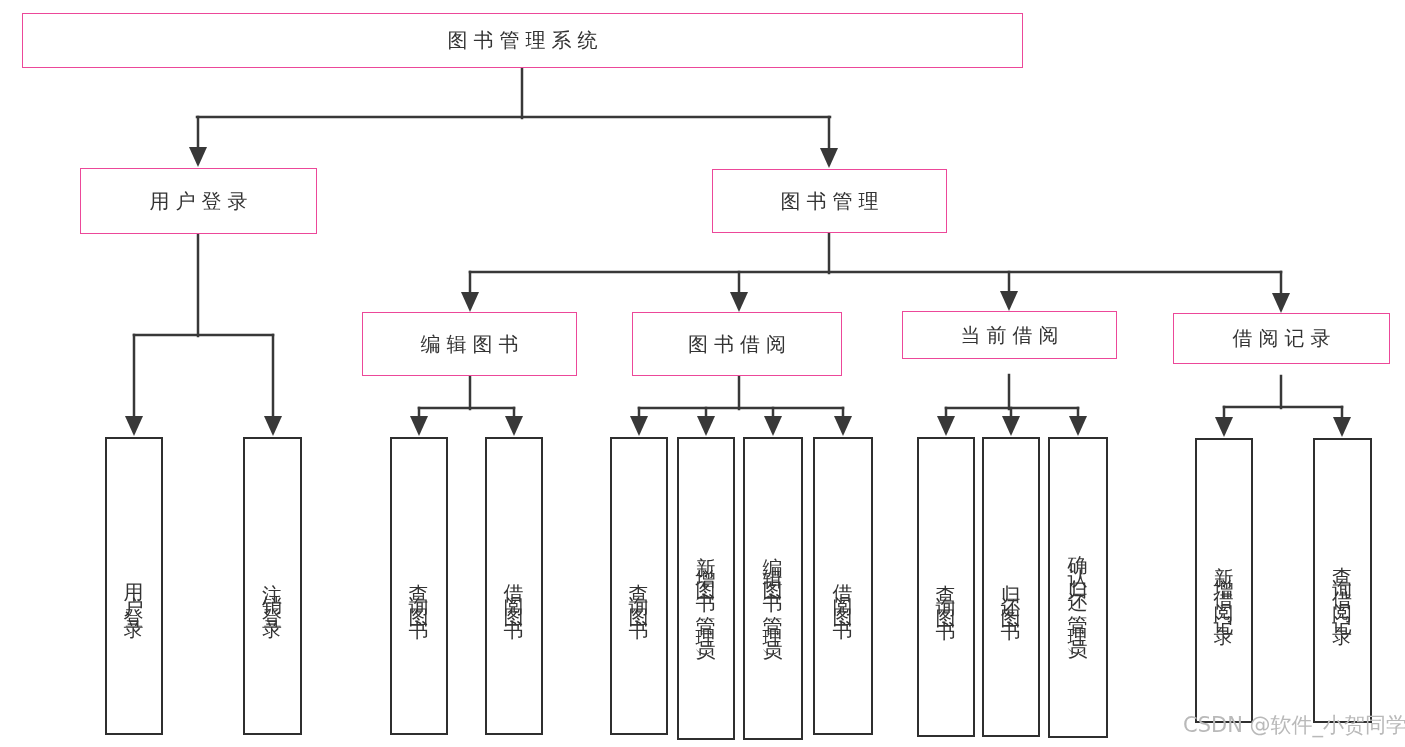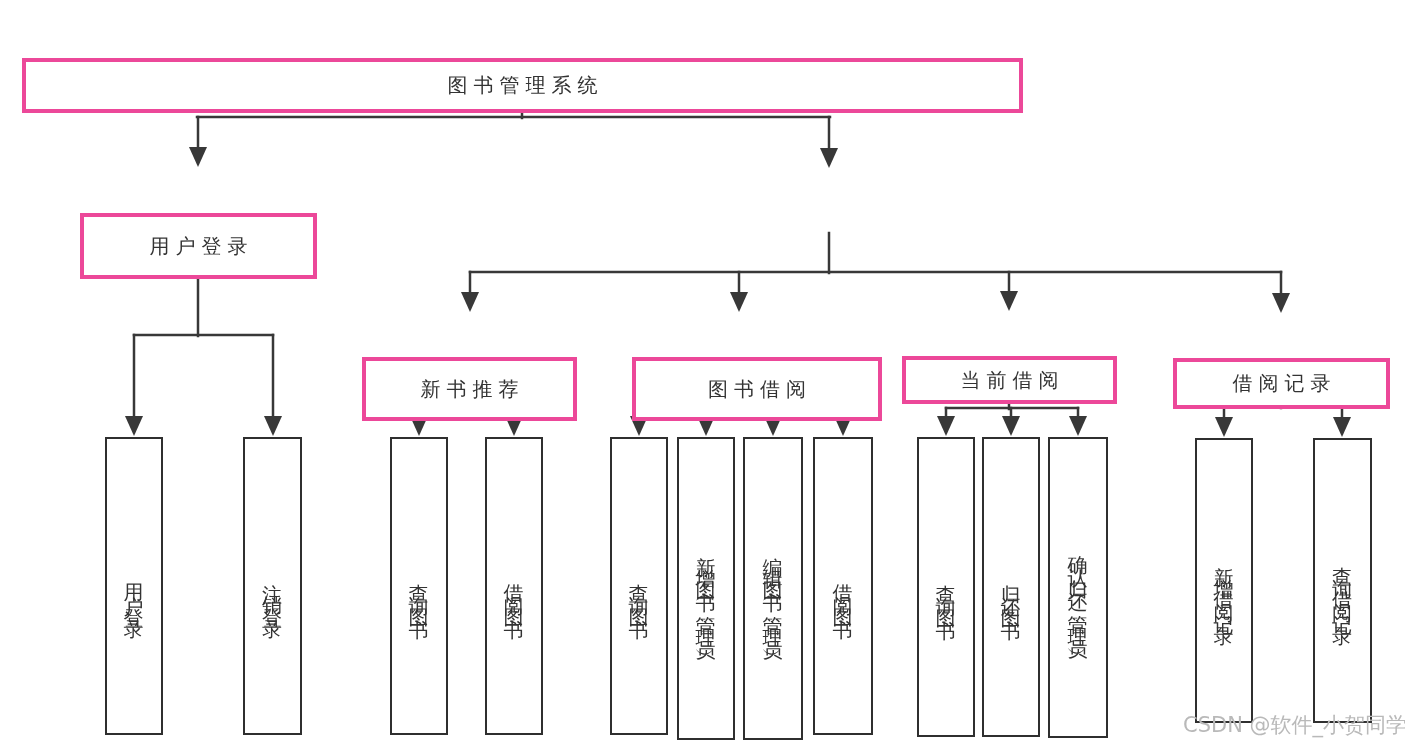--- a/index.html
+++ b/index.html
@@ -17,21 +17,21 @@
 
   .box {
     position: absolute;
     background: #ffffff;
     box-sizing: border-box;
     display: flex;
     align-items: center;
     justify-content: center;
     z-index: 2;
   }
-  .hbox { border: 4px solid #ec4899; margin-top: 45px; }
+  .hbox { border: 1px solid #ec4899; }
   .hbox .hlabel {
     font-size: 20px;
     letter-spacing: 6px;
     margin-right: -6px;
     color: #333333;
     white-space: nowrap;
   }
   .vbox { border: 2px solid #2f2f2f; }
   .vbox .vlabel {
     writing-mode: vertical-rl;
@@ -133,25 +133,28 @@
     </g>
   </svg>
 
   <div class="box hbox" style="left:22px;top:13px;width:1001px;height:55px">
     <span class="hlabel">图书管理系统</span>
   </div>
 
   <div class="box hbox" style="left:80px;top:168px;width:237px;height:66px">
     <span class="hlabel">用户登录</span>
   </div>
+  <div class="box hbox" style="left:712px;top:169px;width:235px;height:64px">
+    <span class="hlabel">图书管理</span>
+  </div>
 
   <div class="box hbox" style="left:362px;top:312px;width:215px;height:64px">
-    <span class="hlabel">新书推荐</span>
-  </div>
-  <div class="box hbox" style="left:632px;top:312px;width:250px;height:64px">
+    <span class="hlabel">编辑图书</span>
+  </div>
+  <div class="box hbox" style="left:632px;top:312px;width:210px;height:64px">
     <span class="hlabel">图书借阅</span>
   </div>
   <div class="box hbox" style="left:902px;top:311px;width:215px;height:48px">
     <span class="hlabel">当前借阅</span>
   </div>
   <div class="box hbox" style="left:1173px;top:313px;width:217px;height:51px">
     <span class="hlabel">借阅记录</span>
   </div>
 
   <div class="box vbox" style="left:105px;top:437px;width:58px;height:298px">

